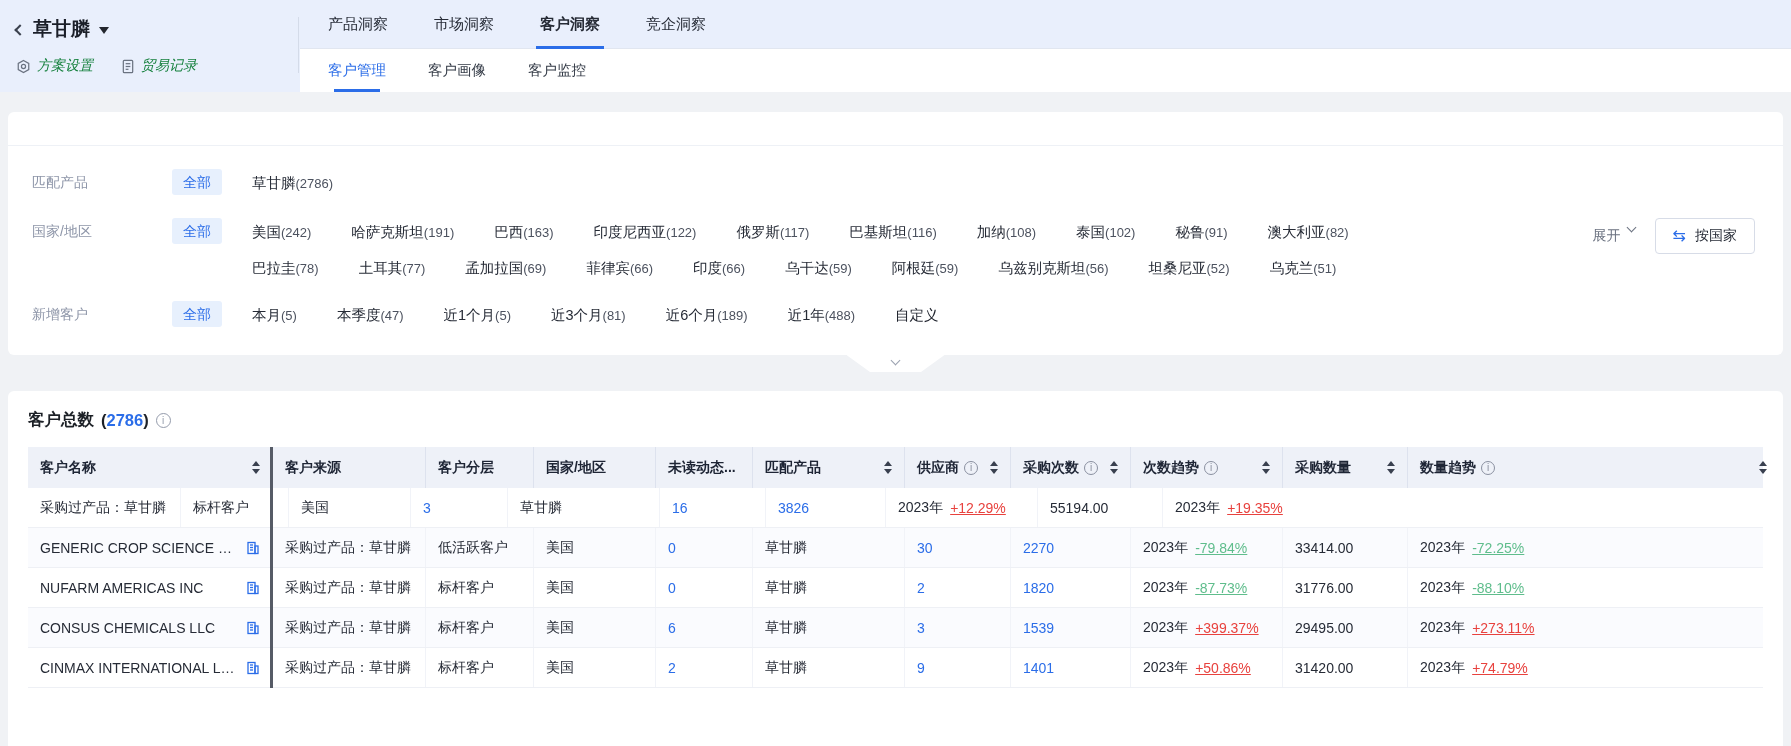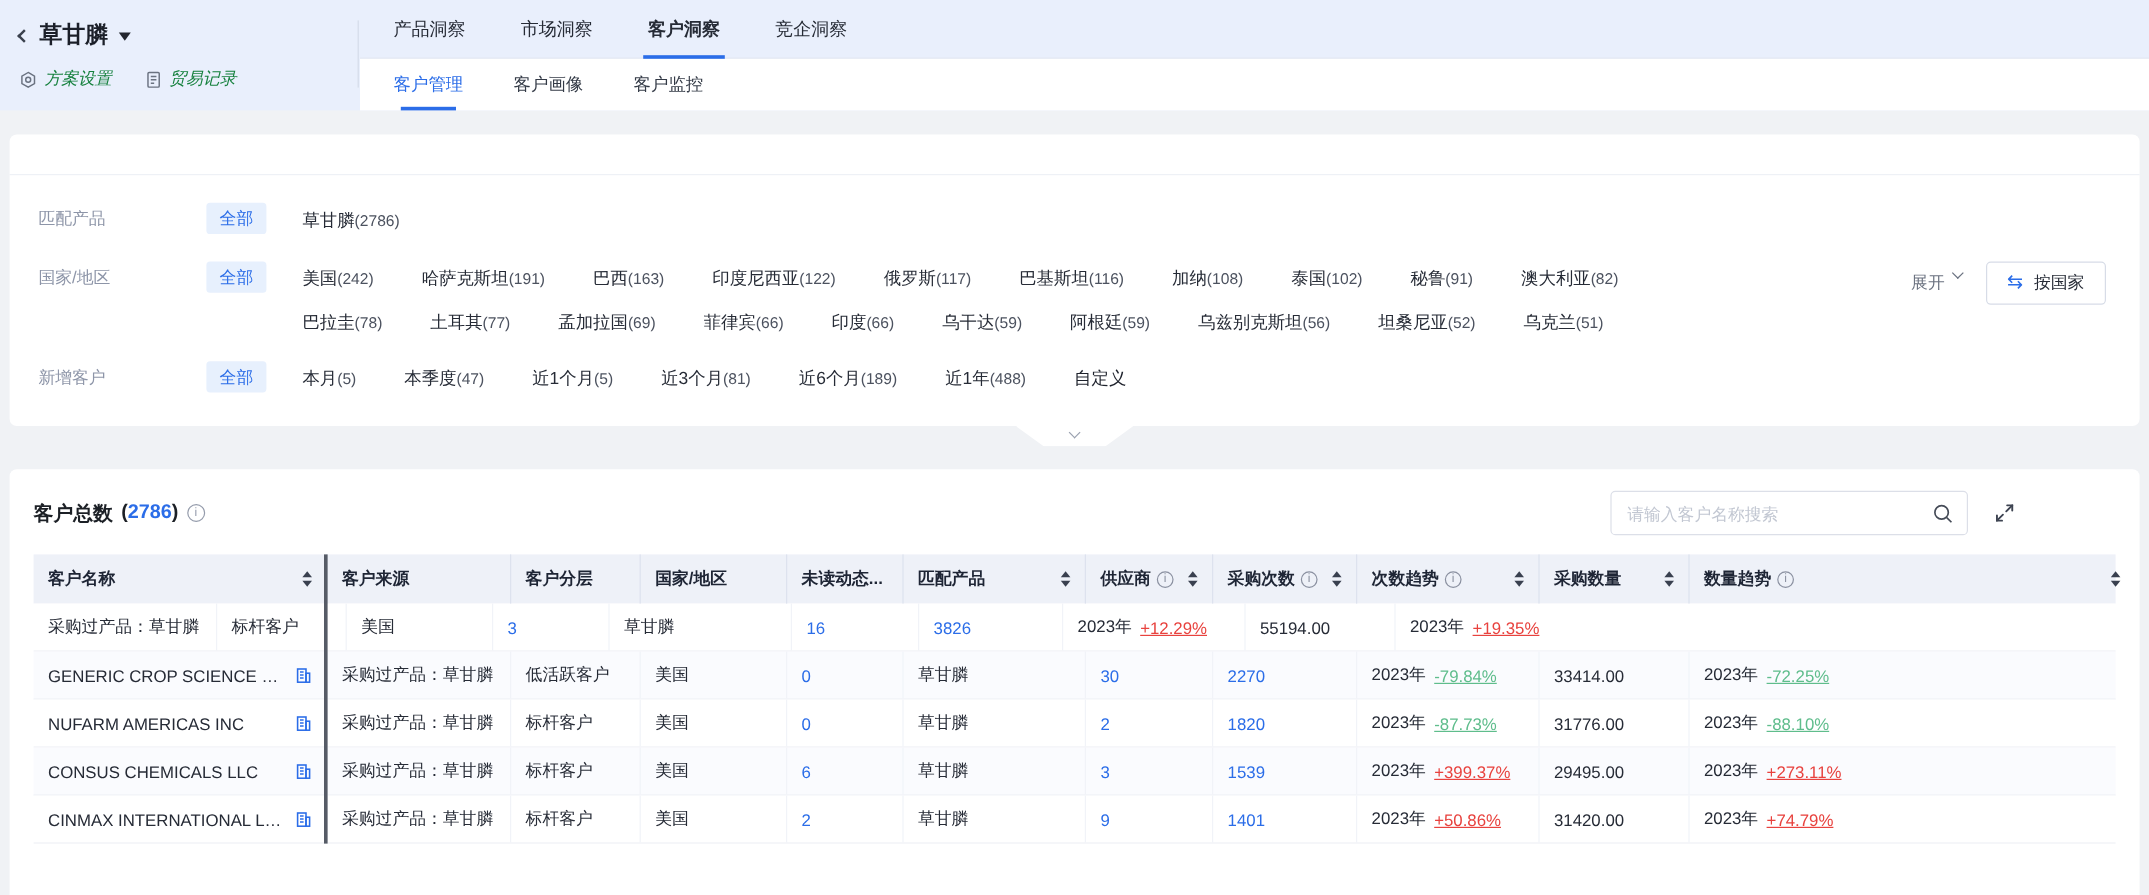--- a/index.html
+++ b/index.html
@@ -204,39 +204,20 @@
   </div>
 </section>
 
 <section class="card table-card">
   <div class="tc-head">
     <div class="tc-title">
       <span>客户总数</span>
       <span class="tc-count">2786</span>
       <span class="info-badge">i</span>
     </div>
-    <div class="tc-search">
-      <div class="search-box">
-        <input placeholder="请输入客户名称搜索" style="">
-        <span class="icon-btn">
-          <svg width="18" height="18" viewBox="0 0 18 18">
-              <circle cx="8" cy="8" r="5.6" fill="none" stroke="#454b57" stroke-width="1.4"></circle>
-              <line x1="12.3" y1="12.3" x2="16.2" y2="16.2" stroke="#454b57" stroke-width="1.4"></line>
-            </svg>
-        </span>
-      </div>
-      <span class="icon-btn">
-        <svg width="17" height="17" viewBox="0 0 16 16" fill="none" stroke="#3e4452" stroke-width="1.5" stroke-linecap="round">
-            <path d="M10 2h4v4"></path>
-            <path d="M14 2L9.3 6.7"></path>
-            <path d="M6 14H2v-4"></path>
-            <path d="M2 14l4.7-4.7"></path>
-          </svg>
-      </span>
-    </div>
   </div>
 
   <div class="tbl">
     <div class="thead">
         <div class="th" style="width: 245px;">
           <span>客户名称</span>
           <span class="sort">
             <i class="s-up"></i>
             <i class="s-dn"></i>
           </span>

